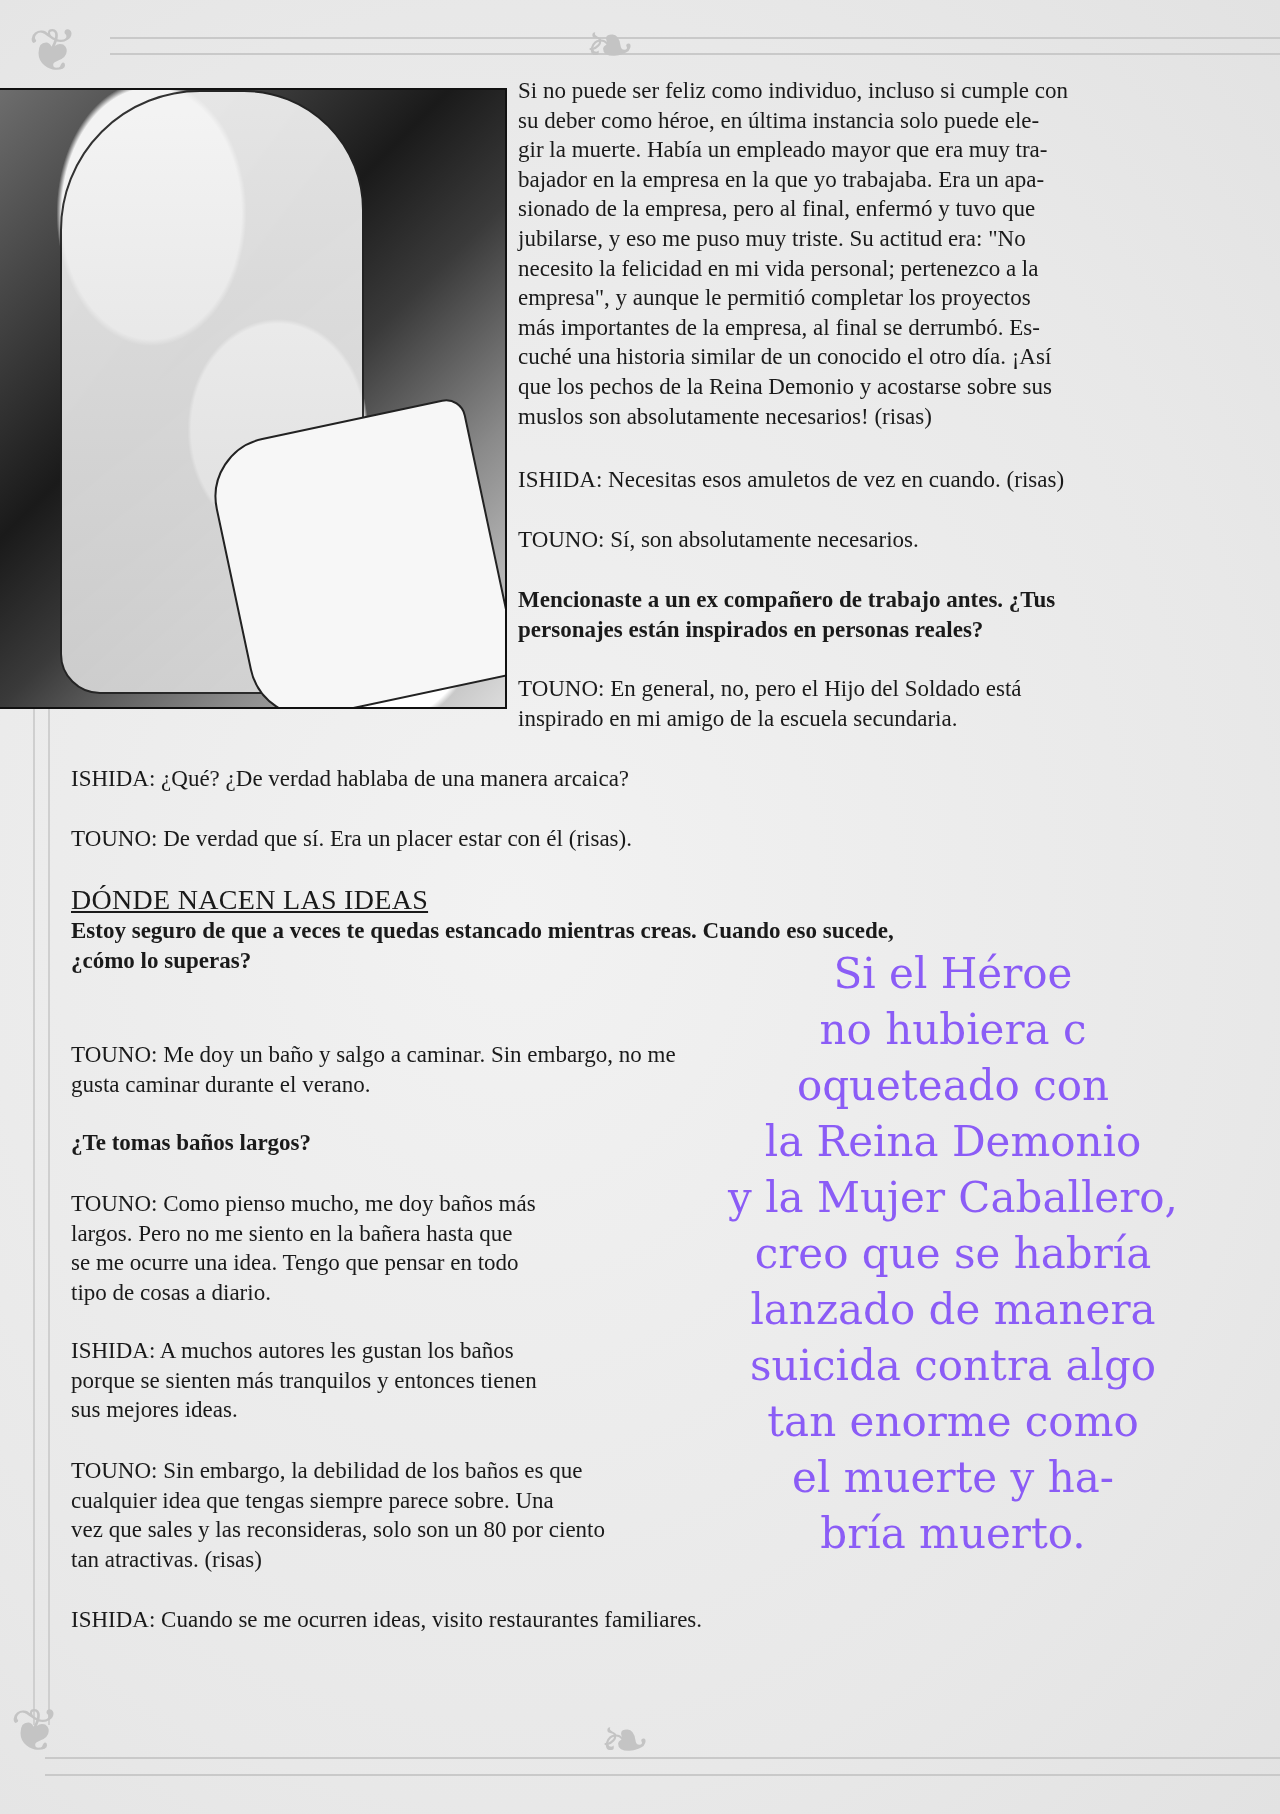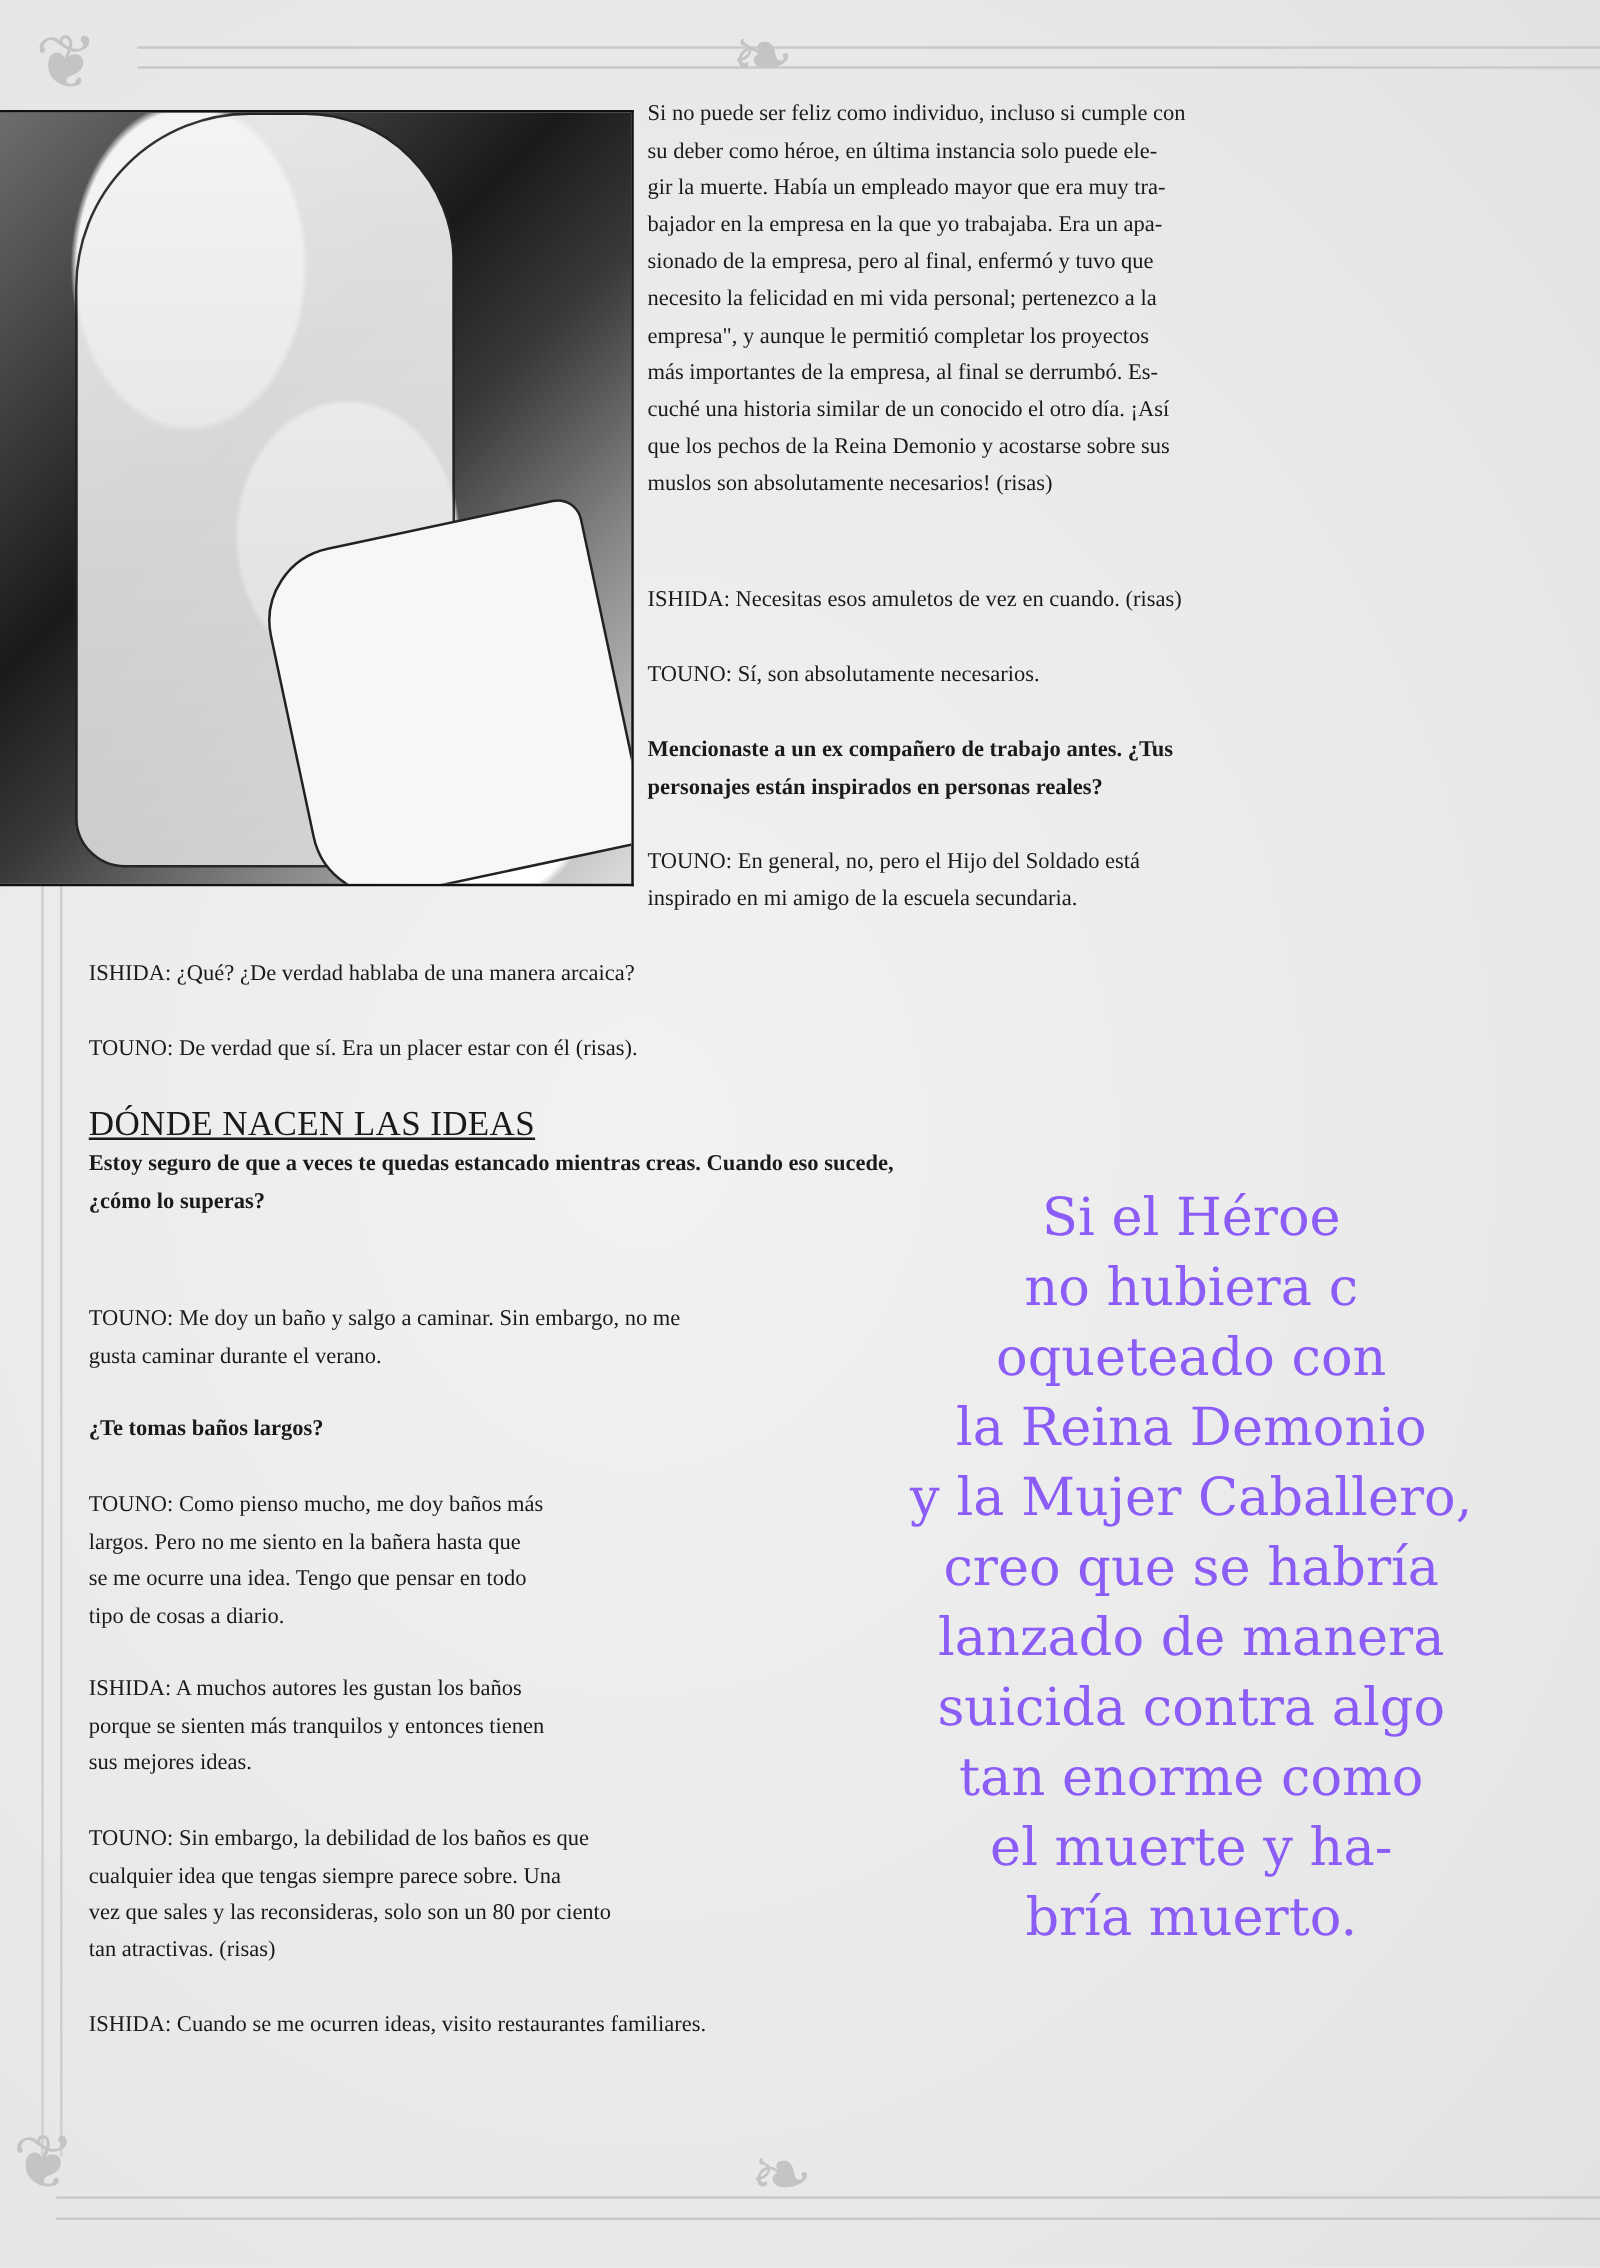--- a/index.html
+++ b/index.html
@@ -16,21 +16,21 @@
            radial-gradient(ellipse at 30% 20%,#f3f3f3 0 18%,transparent 19%),
            radial-gradient(ellipse at 55% 55%,#fafafa 0 22%,transparent 23%),
            radial-gradient(ellipse at 75% 80%,#ffffff 0 20%,transparent 21%),
            linear-gradient(135deg,#6d6d6d 0%,#1a1a1a 40%,#3a3a3a 55%,#8a8a8a 75%,#dcdcdc 100%);
          overflow:hidden;}
   .panel .figure{position:absolute;left:60px;top:0;width:300px;height:600px;border-radius:140px 120px 40px 40px;
          background:linear-gradient(180deg,#f4f4f4,#d8d8d8);border:2px solid #222;opacity:.92;}
   .panel .body2{position:absolute;left:230px;top:330px;width:260px;height:280px;border-radius:60px 20px 10px 60px;
          background:#f7f7f7;border:2px solid #222;transform:rotate(-12deg);}
   .panel .caption{position:absolute;left:0;top:0;width:1px;height:1px;overflow:hidden;}
-  .txt{position:absolute;font-size:18px;line-height:29.6px;}
+  .txt{position:absolute;font-size:23px;line-height:29.6px;}
   .txt p{margin:0;}
   .bold{font-weight:bold;}
   .heading{font-size:28px;letter-spacing:.3px;text-decoration:underline;}
   .quote{position:absolute;right:47px;top:946px;width:560px;text-align:center;
          font-family:"DejaVu Serif",serif;font-size:42px;line-height:56px;color:#8b5cf6;}
   .quote .attr{font-family:"Liberation Serif",serif;font-size:34px;line-height:38px;}
 </style>
 </head>
 <body>
 
@@ -52,20 +52,21 @@
   <div class="body2"></div>
   <span class="caption">Manga illustration: long-haired Demon Queen resting while the Hero lies on her lap</span>
 </div>
 
 <div class="txt" style="left:518px;top:76px;width:740px;">
   <p>Si no puede ser feliz como individuo, incluso si cumple con</p>
   <p>su deber como héroe, en última instancia solo puede ele-</p>
   <p>gir la muerte. Había un empleado mayor que era muy tra-</p>
   <p>bajador en la empresa en la que yo trabajaba. Era un apa-</p>
   <p>sionado de la empresa, pero al final, enfermó y tuvo que</p>
+  <p>jubilarse, y eso me puso muy triste. Su actitud era: "No</p>
   <p>necesito la felicidad en mi vida personal; pertenezco a la</p>
   <p>empresa", y aunque le permitió completar los proyectos</p>
   <p>más importantes de la empresa, al final se derrumbó. Es-</p>
   <p>cuché una historia similar de un conocido el otro día. ¡Así</p>
   <p>que los pechos de la Reina Demonio y acostarse sobre sus</p>
   <p>muslos son absolutamente necesarios! (risas)</p>
 </div>
 
 <div class="txt" style="left:518px;top:465px;width:740px;">
   <p>ISHIDA: Necesitas esos amuletos de vez en cuando. (risas)</p>

